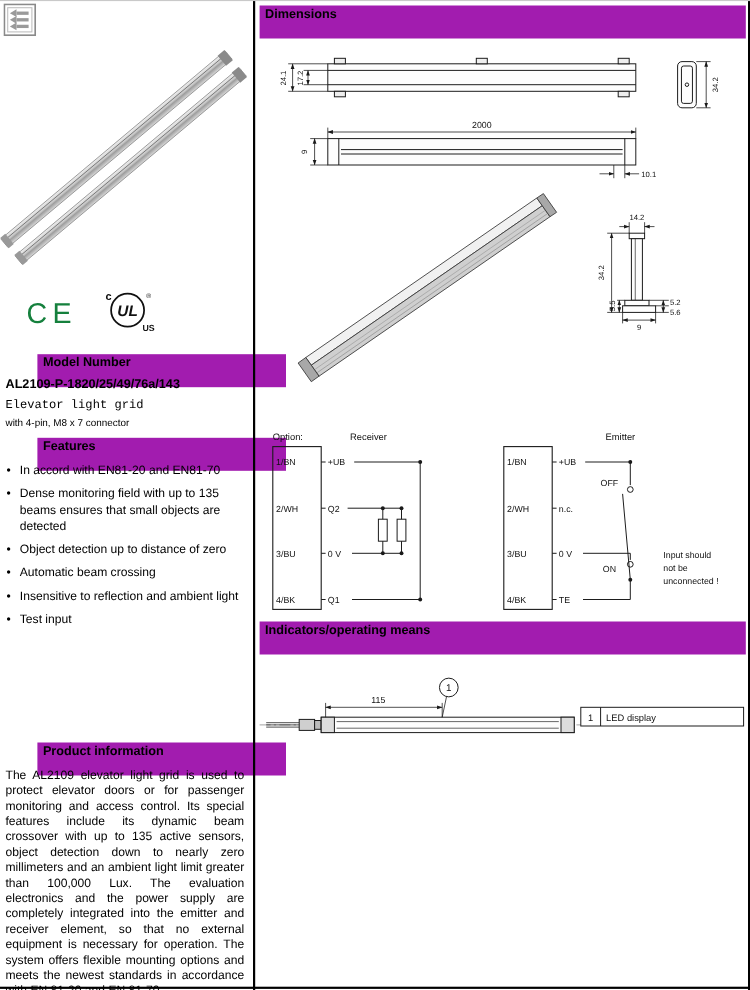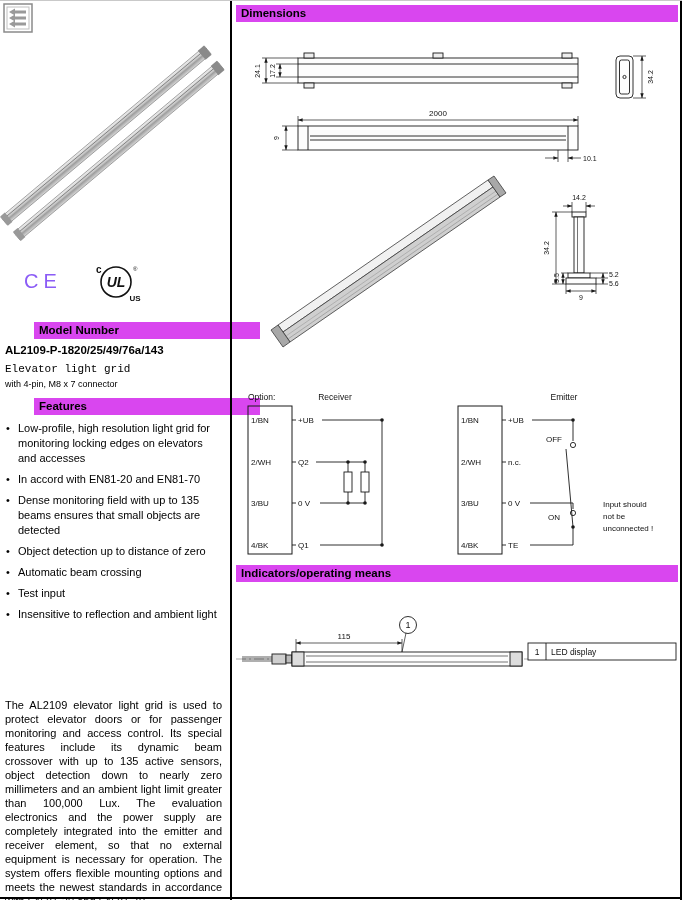--- a/index.html
+++ b/index.html
@@ -7,26 +7,26 @@
   body { font-family:"Liberation Sans", sans-serif; color:#000; }
   .page { position:relative; width:682px; height:900px; background:#fff; overflow:hidden; }
   .abs { position:absolute; }
   .col-left  { position:absolute; left:0; top:0; width:230px; height:900px; }
   .col-right { position:absolute; left:232px; top:0; width:448px; height:900px; }
   .divider   { position:absolute; left:230px; top:0; width:2px; height:900px; background:#000; }
   .right-edge{ position:absolute; left:680px; top:0; width:2px; height:900px; background:#000; }
   .bottom-edge{ position:absolute; left:0; top:897px; width:682px; height:2px; background:#000; }
   .top-edge  { position:absolute; left:0; top:0; width:682px; height:1px; background:#c9c9c9; }
 
-  .sec-h { position:absolute; background:#d946ef; height:17px; line-height:17px;
+  .sec-h { position:absolute; background:#a21caf; height:30px; line-height:17px;
            font-size:11.5px; font-weight:bold; padding-left:5px; }
   .sec-h.left { left:2px; width:226px;margin-left:32px; }
   .sec-h.right { left:4px; width:442px; }
 
-  .ce { position:absolute; left:24px; top:270px; font-size:20px; letter-spacing:5px; color:#8b5cf6; }
+  .ce { position:absolute; left:24px; top:270px; font-size:26px; letter-spacing:5px; color:#15803d; }
   .model-no { position:absolute; left:5px; top:344px; width:220px; font-size:11.5px; font-weight:bold; }
   .prod-type { position:absolute; left:5px; top:363px; width:220px; font-size:11px;font-family:Liberation Mono, monospace; }
   .conn-note { position:absolute; left:5px; top:379px; width:220px; font-size:9px; }
 
   ul.features { position:absolute; left:5px; top:421px; width:214px; list-style:none; }
   ul.features li { position:relative; padding-left:13px; margin-bottom:6px;
                    font-size:11px; line-height:15px; }
   ul.features li::before { content:"\2022"; position:absolute; left:1px; top:0; }
 
   .prod-info { position:absolute; left:5px; top:698px; width:217px;
@@ -89,29 +89,29 @@
       <text x="45" y="11" font-size="6">®</text>
     </svg>
 
     <div class="sec-h left" style="top:322px">Model Number</div>
     <div class="model-no">AL2109-P-1820/25/49/76a/143</div>
     <div class="prod-type">Elevator light grid</div>
     <div class="conn-note">with 4-pin, M8 x 7 connector</div>
 
     <div class="sec-h left" style="top:398px">Features</div>
     <ul class="features">
-      <li>Low-profile, high resolution light grid for monitoring locking edges on elevators and accesses</li>
       <li>In accord with EN81-20 and EN81-70</li>
       <li>Dense monitoring field with up to 135 beams ensures that small objects are detected</li>
       <li>Object detection up to distance of zero</li>
       <li>Automatic beam crossing</li>
+      <li>Insensitive to reflection and ambient light</li>
       <li>Test input</li>
-      <li>Insensitive to reflection and ambient light</li>
     </ul>
 
+    <div class="sec-h left" style="top:675px">Product information</div>
     <div class="prod-info">The AL2109 elevator light grid is used to protect elevator doors or for passenger monitoring and access control. Its special features include its dynamic beam crossover with up to 135 active sensors, object detection down to nearly zero millimeters and an ambient light limit greater than 100,000 Lux. The evaluation electronics and the power supply are completely integrated into the emitter and receiver element, so that no external equipment is necessary for operation. The system offers flexible mounting options and meets the newest standards in accordance with EN 81-20 and EN 81-70.</div>
   </div>
 
   <div class="col-right">
 
     <div class="sec-h right" style="top:5px">Dimensions</div>
 
     <svg class="abs" style="left:0;top:26px" width="448" height="340" viewBox="0 0 448 340">
       <defs>
         <marker id="d1e" viewBox="0 0 10 10" refX="9.5" refY="5" markerWidth="7" markerHeight="7" orient="auto">

